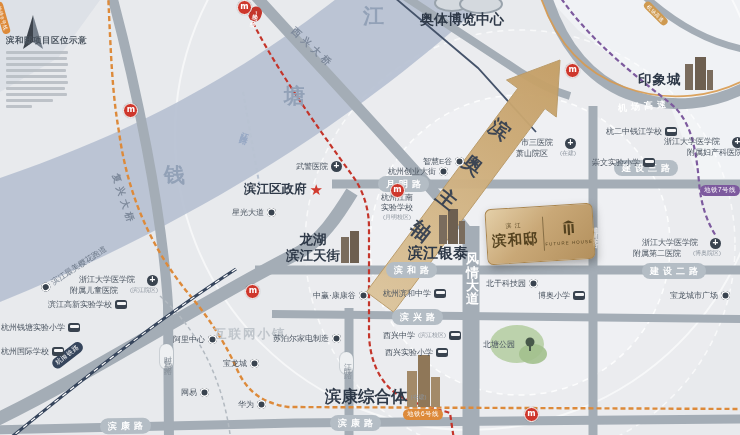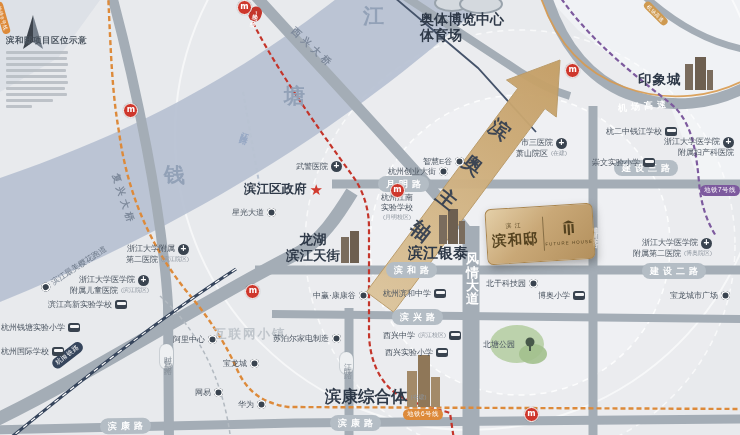--- a/index.html
+++ b/index.html
@@ -6,21 +6,21 @@
   #map{position:relative;width:740px;height:435px;background:#e8eaed;overflow:hidden;
        font-family:"Liberation Sans","DejaVu Sans",sans-serif}
   #map svg.base{position:absolute;left:0;top:0;z-index:1}
   .abs{position:absolute}
   
   .poi{position:absolute;display:flex;align-items:center;gap:3px;font-size:8px;color:#4a5460;
        white-space:nowrap;z-index:30;font-weight:500}
   .poi .sm,.poi2 .sm{font-size:6px;color:#8d959f;font-weight:400}
   .poi2{position:absolute;font-size:8px;color:#4a5460;white-space:nowrap;z-index:30;line-height:1.3;
         font-weight:500;text-align:right}
-  .poi2 .row{display:flex;align-items:center;gap:3px;justify-content:flex-end}
+  .poi2 .row{display:flex;align-items:center;gap:12px;justify-content:flex-end}
   
   .big{position:absolute;font-weight:bold;color:#2e3948;z-index:30;white-space:nowrap;line-height:1.15}
   .zone{position:absolute;font-weight:bold;z-index:8;white-space:nowrap}
   
   .rpill{position:absolute;background:#b4bdc5;color:#fff;font-weight:bold;border-radius:9px;
          padding:1.5px 4px 1.5px 8px;letter-spacing:4px;font-size:9px;z-index:25;white-space:nowrap}
   .vroad{position:absolute;writing-mode:vertical-rl;text-orientation:upright;color:#fff;
          font-weight:bold;z-index:25;white-space:nowrap}
   .vpill{position:absolute;background:#eef0f2;color:#8a939d;writing-mode:vertical-rl;
          text-orientation:upright;font-size:8px;border-radius:7px;padding:5px 1px;
@@ -198,21 +198,20 @@
   <span class="m-ic abs" style="left:104px;top:103px"></span>
   <span class="m-ic abs" style="left:351px;top:183px"></span>
   <span class="m-ic abs" style="left:187px;top:284px"></span>
   <span class="m-ic abs" style="left:446px;top:407px"></span>
   <span class="m-ic abs" style="left:468px;top:63px"></span>
   
 
   
   <div class="big" style="left:420px;top:11px;width:112px;text-align:left;font-size:14px">
     <div>奥体博览中心</div>
-    <div>体育场</div>
   </div>
   <div class="big" style="left:638px;top:72px;font-size:13.5px;letter-spacing:1px">印象城</div>
   <div class="poi" style="left:244px;top:181px;z-index:31">
     <span style="font-size:12.5px;font-weight:bold;color:#2e3948">滨江区政府</span>
     <span class="star-ic"></span>
   </div>
   <div class="big" style="left:281px;top:232px;width:64px;text-align:center;font-size:13.5px">
     <div>龙湖</div>
     <div>滨江天街</div>
   </div>
@@ -326,30 +325,20 @@
     <span>西兴中学</span>
     <span class="sm">(滨江校区)</span>
     <span class="bus-ic"></span>
   </div>
   <div class="poi" style="left:385px;top:347px">
     <span>西兴实验小学</span>
       <span class="bus-ic"></span>
   </div>
 
   
-  <div class="poi2" style="left:126px;top:244px">
-    <div class="row">
-        <span>浙江大学附属</span>
-        <span class="hosp-ic"></span>
-      </div>
-    <div class="row">
-        <span>第二医院</span>
-        <span class="sm">(滨江院区)</span>
-      </div>
-  </div>
   <div class="poi2" style="left:70px;top:275px">
     <div class="row">
         <span>浙江大学医学院</span>
         <span class="hosp-ic"></span>
       </div>
     <div class="row">
         <span>附属儿童医院</span>
         <span class="sm">(滨江院区)</span>
       </div>
   </div>
@@ -374,21 +363,21 @@
       <span class="dot-ic"></span>
   </div>
   <div class="poi" style="left:273px;top:333px">
     <span>苏泊尔家电制造</span>
       <span class="dot-ic"></span>
   </div>
   <div class="poi" style="left:223px;top:358px">
     <span>宝龙城</span>
       <span class="dot-ic"></span>
   </div>
-  <div class="poi" style="left:195px;top:387px">
+  <div class="poi" style="left:181px;top:387px">
     <span>网易</span>
       <span class="dot-ic"></span>
   </div>
   <div class="poi" style="left:238px;top:399px">
     <span>华为</span>
       <span class="dot-ic"></span>
   </div>
 
 </div>
 

